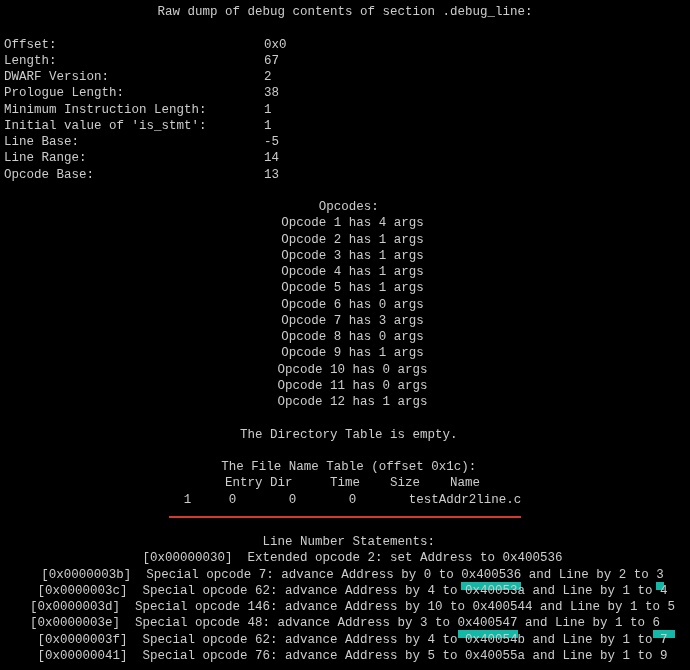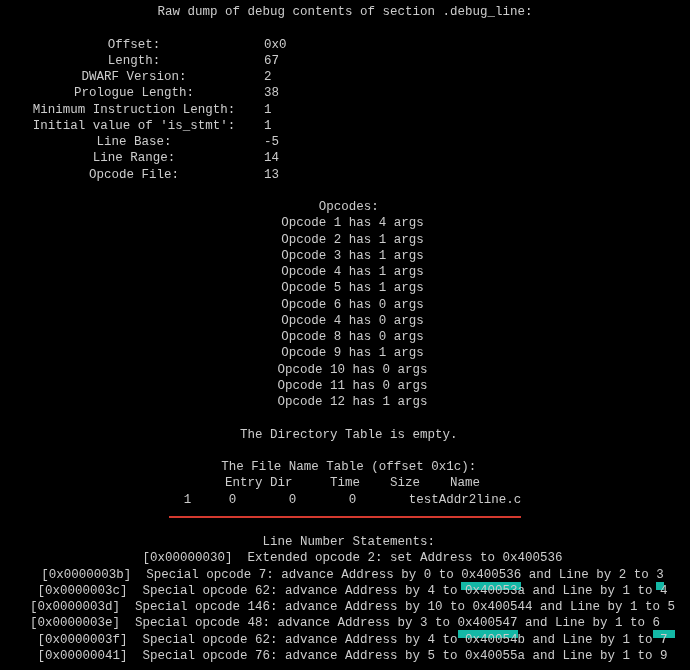--- a/index.html
+++ b/index.html
@@ -8,21 +8,21 @@
     background: #000000;
     color: #cccccc;
     font-family: "Courier New", monospace;
     font-size: 12.5px;
     line-height: 1.3;
     width: 690px;
     box-sizing: border-box;
   }
   .line { white-space: pre; text-align: center; }
   .row { display: flex; }
-  .label { width: 260px; text-align: center; }
+  .label { width: 260px; }
   .value { }
   .underline-red {
     border-bottom: 2px solid #d43a2f;
     display: inline-block;
     padding-bottom: 8px;
   }
   .red-seg {
     border-bottom: 8px solid #14b8a6;
   }
 </style>
@@ -59,35 +59,35 @@
     </div>
     <div class="row">
       <span class="label">  Line Base:</span>
       <span class="value">-5</span>
     </div>
     <div class="row">
       <span class="label">  Line Range:</span>
       <span class="value">14</span>
     </div>
     <div class="row">
-      <span class="label">  Opcode File:</span>
+      <span class="label">  Opcode Base:</span>
       <span class="value">13</span>
     </div>
   </div>
 
 <div class="line"> </div>
 <div class="line"> Opcodes:</div>
 <div id="opcodes-block">
     <div class="line">  Opcode 1 has 4 args</div>
     <div class="line">  Opcode 2 has 1 args</div>
     <div class="line">  Opcode 3 has 1 args</div>
     <div class="line">  Opcode 4 has 1 args</div>
     <div class="line">  Opcode 5 has 1 args</div>
     <div class="line">  Opcode 6 has 0 args</div>
-    <div class="line">  Opcode 4 has 0 args</div>
+    <div class="line">  Opcode 7 has 3 args</div>
     <div class="line">  Opcode 8 has 0 args</div>
     <div class="line">  Opcode 9 has 1 args</div>
     <div class="line">  Opcode 10 has 0 args</div>
     <div class="line">  Opcode 11 has 0 args</div>
     <div class="line">  Opcode 12 has 1 args</div>
   </div>
 
 <div class="line"> </div>
 <div class="line"> The Directory Table is empty.</div>
 

